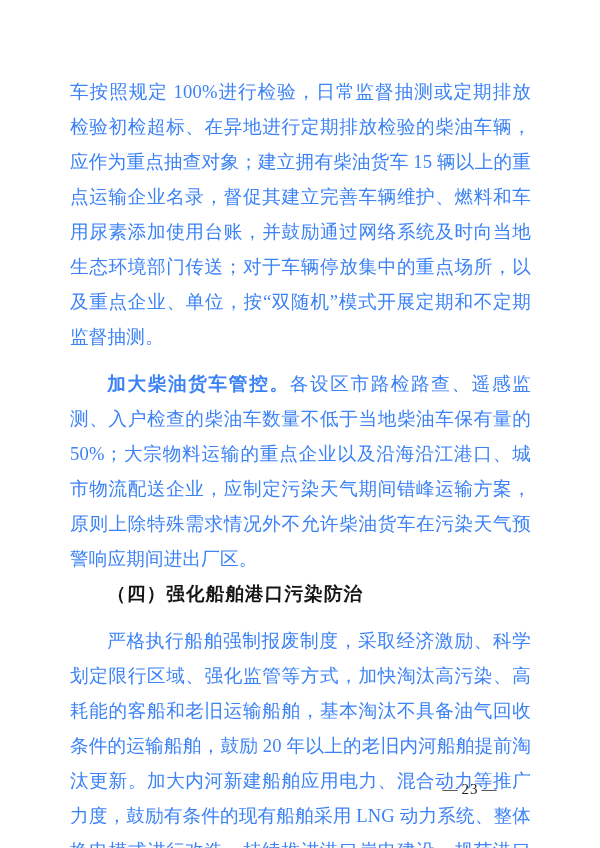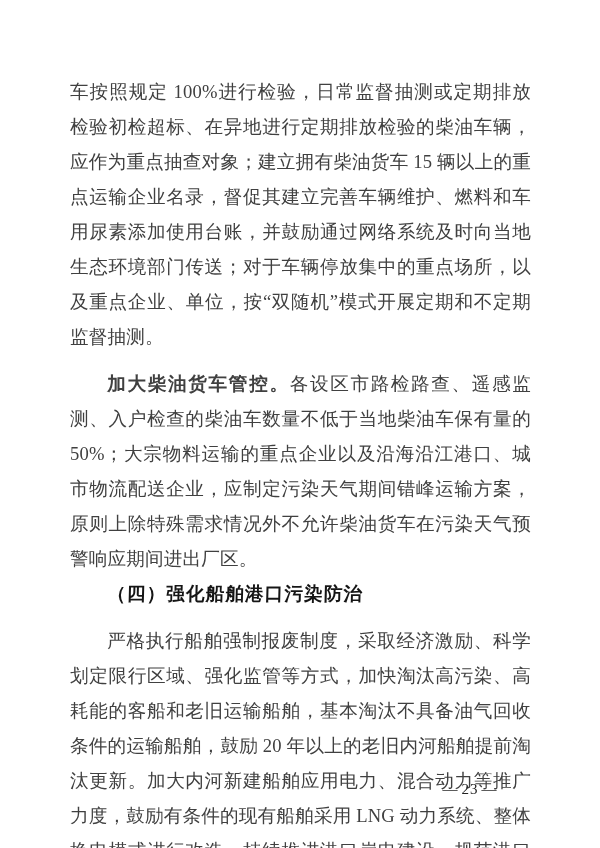--- a/index.html
+++ b/index.html
@@ -36,21 +36,21 @@
 
   
   .para {
     margin: 0;
     font-size: 18.6px;
     line-height: 35px;
     text-align: justify;
     text-align-last: left;
     text-justify: inter-character;
     letter-spacing: 0.15px;
-    color: #404040;
+    color: #3b82f6;
     word-break: break-all;
   }
   .para.indent {
     text-indent: 2em;
     margin-top: 12px;
   }
   
   .para.cont {
     text-indent: 0;
   }

